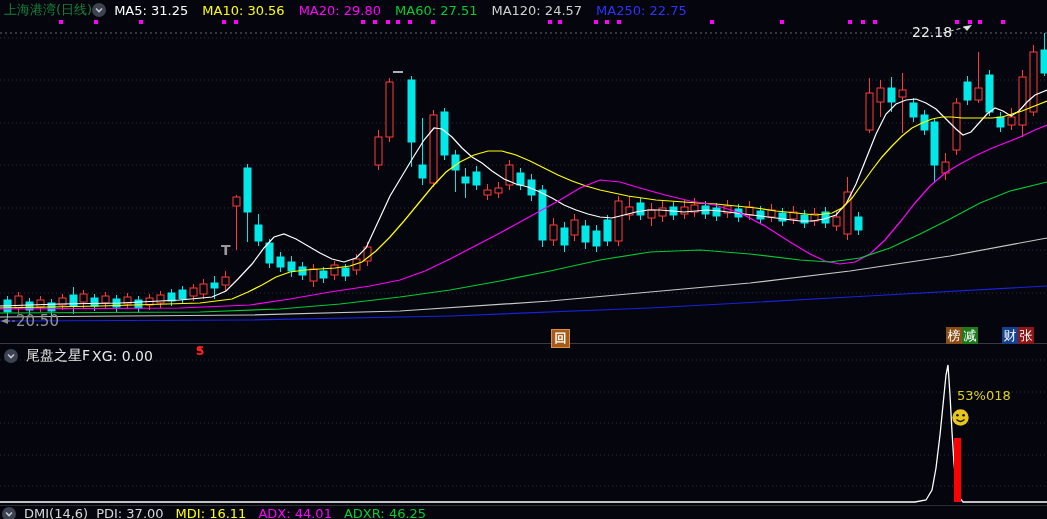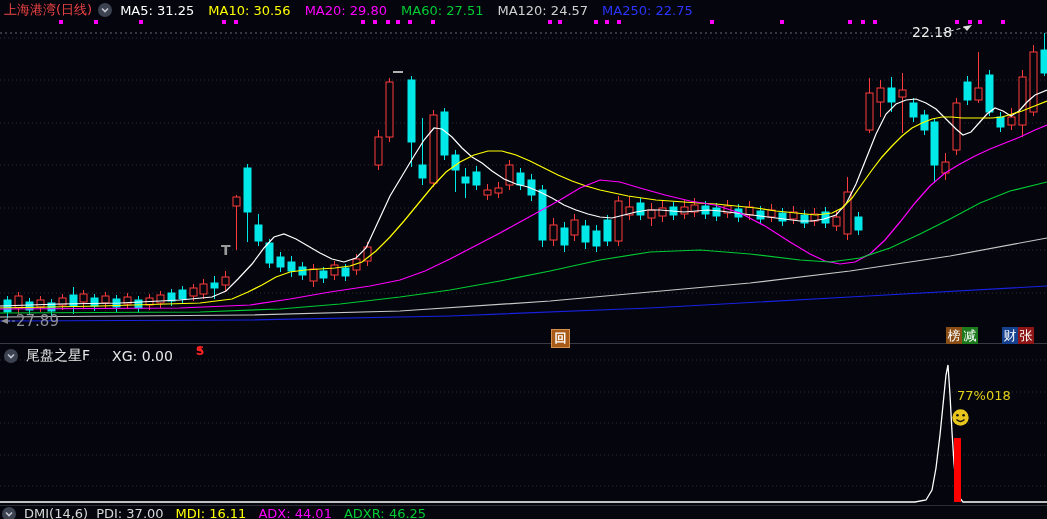--- a/index.html
+++ b/index.html
@@ -1,21 +1,21 @@
 <!DOCTYPE html>
 <html><head>
 <meta charset="utf-8">
 <style>
   html,body{margin:0;padding:0;background:#000;}
   #app{position:relative;width:1047px;height:519px;background:#04050d;overflow:hidden;
        font-family:"DejaVu Sans","Liberation Sans",sans-serif;color:#ddd;}
   #chart-svg{position:absolute;left:0;top:0;z-index:1;}
   .hdr{position:absolute;top:1px;left:4px;height:18px;display:flex;align-items:center;
        font-size:13px;white-space:nowrap;z-index:3;}
-  .hdr .sym{color:#ef4444;margin-right:6px;}
+  .hdr .sym{color:#15803d;margin-right:0;}
   .chev{width:14px;height:14px;border-radius:50%;background:#3c4250;display:inline-flex;
         align-items:center;justify-content:center;margin-right:8px;flex:0 0 auto;}
   .chev svg{display:block;}
   .ma-item{margin-right:14px;}
   .lbl-high{position:absolute;left:912px;top:24px;font-size:14px;color:#eeeeee;z-index:3;}
   .lbl-low{position:absolute;left:16px;top:312px;font-size:15px;color:#8f9096;z-index:3;}
   .marker-t{position:absolute;left:221px;top:242px;font-size:14px;font-weight:bold;color:#9a9a9a;z-index:3;}
   .marker-s{position:absolute;left:194px;top:327px;width:12px;text-align:center;z-index:3;}
   .marker-s .tri{width:0;height:0;margin:0 auto;border-left:3px solid transparent;
         border-right:3px solid transparent;border-bottom:5px solid #ff2020;}
@@ -23,21 +23,21 @@
   .badge-hui{position:absolute;left:551px;top:329px;width:17px;height:17px;background:#a85a18;
         border:1px solid #d7904a;color:#fff;font-size:12px;font-weight:bold;line-height:17px;
         text-align:center;z-index:3;}
   .badge-pair{position:absolute;top:327px;display:flex;z-index:3;}
   .badge-pair span{display:block;width:16px;height:17px;color:#fff;font-size:13px;
         line-height:17px;text-align:center;}
   #badges-left{left:946px;}
   #badges-right{left:1002px;}
   .panel2-hdr{position:absolute;left:4px;top:347px;display:flex;align-items:center;
         font-size:14px;color:#e8e8e8;z-index:3;}
-  .panel2-hdr .t{margin-right:22px;}
+  .panel2-hdr .t{margin-right:2px;}
   .peak-label{position:absolute;left:957px;top:388px;font-size:13px;color:#e3d01c;z-index:3;}
   .smiley{position:absolute;left:951px;top:408px;z-index:3;}
   .bottom-row{position:absolute;left:2px;top:506px;display:flex;align-items:center;
         font-size:13px;white-space:nowrap;z-index:3;}
   .bottom-row .ind{color:#d8d8d8;margin-right:8px;}
   .bottom-row .fld{margin-right:12px;}
   .divider{position:absolute;left:0;width:1047px;height:1px;background:#3a3a44;z-index:2;}
 </style>
 </head>
 <body>
@@ -292,21 +292,21 @@
     <span class="sym">上海港湾(日线)</span>
     <span class="chev">
       <svg width="10" height="10" viewBox="0 0 10 10">
           <polyline points="2,3.5 5,6.5 8,3.5" fill="none" stroke="#c3c7d1" stroke-width="1.6"></polyline>
         </svg>
     </span>
     <span id="ma-legend"><span class="ma-item" style="color: rgb(255, 255, 255);">MA5: 31.25</span><span class="ma-item" style="color: rgb(255, 255, 0);">MA10: 30.56</span><span class="ma-item" style="color: rgb(255, 0, 255);">MA20: 29.80</span><span class="ma-item" style="color: rgb(0, 204, 51);">MA60: 27.51</span><span class="ma-item" style="color: rgb(208, 208, 208);">MA120: 24.57</span><span class="ma-item" style="color: rgb(42, 53, 255);">MA250: 22.75</span></span>
   </div>
 
   <div class="lbl-high">22.18</div>
-  <div class="lbl-low">27.89</div>
+  <div class="lbl-low">20.50</div>
   <div class="marker-t">T</div>
   <div class="marker-s">
     <span class="tri"></span>
     <span class="s">S</span>
   </div>
   <div class="badge-hui">回</div>
   <div class="badge-pair" id="badges-left">
       <span style="background: rgb(138, 77, 21);">榜</span>
       <span style="background: rgb(29, 122, 29);">减</span>
     </div>
@@ -320,21 +320,21 @@
   <div class="panel2-hdr">
     <span class="chev">
       <svg width="10" height="10" viewBox="0 0 10 10">
           <polyline points="2,3.5 5,6.5 8,3.5" fill="none" stroke="#c3c7d1" stroke-width="1.6"></polyline>
         </svg>
     </span>
     <span class="t">尾盘之星F</span>
     <span>XG: 0.00</span>
   </div>
 
-  <div class="peak-label">77%018</div>
+  <div class="peak-label">53%018</div>
 
   <div class="smiley">
     <svg width="19" height="19" viewBox="0 0 19 19">
       <circle cx="9.5" cy="9.5" r="8.2" fill="#e8c51d"></circle>
       <circle cx="6.4" cy="7.3" r="1.3" fill="#111"></circle>
       <circle cx="12.6" cy="7.3" r="1.3" fill="#111"></circle>
       <path d="M5.5,11.5 Q9.5,15.3 13.5,11.5" fill="none" stroke="#111" stroke-width="1.4"></path>
     </svg>
   </div>
 

